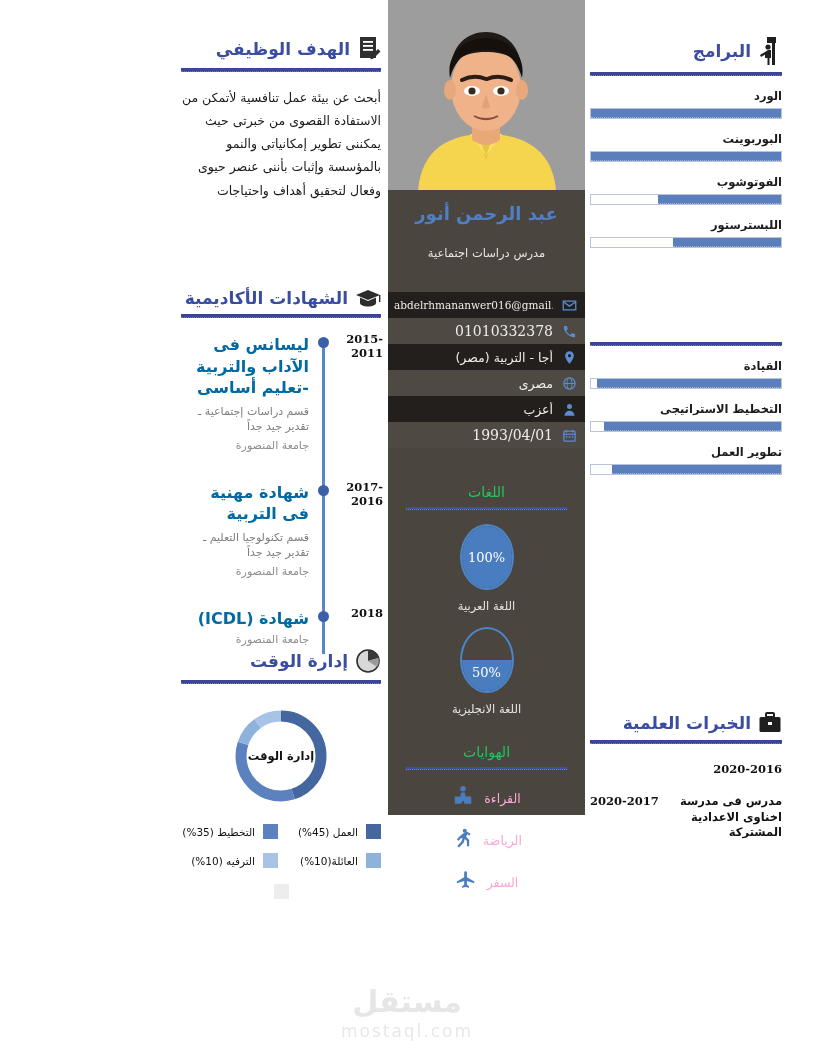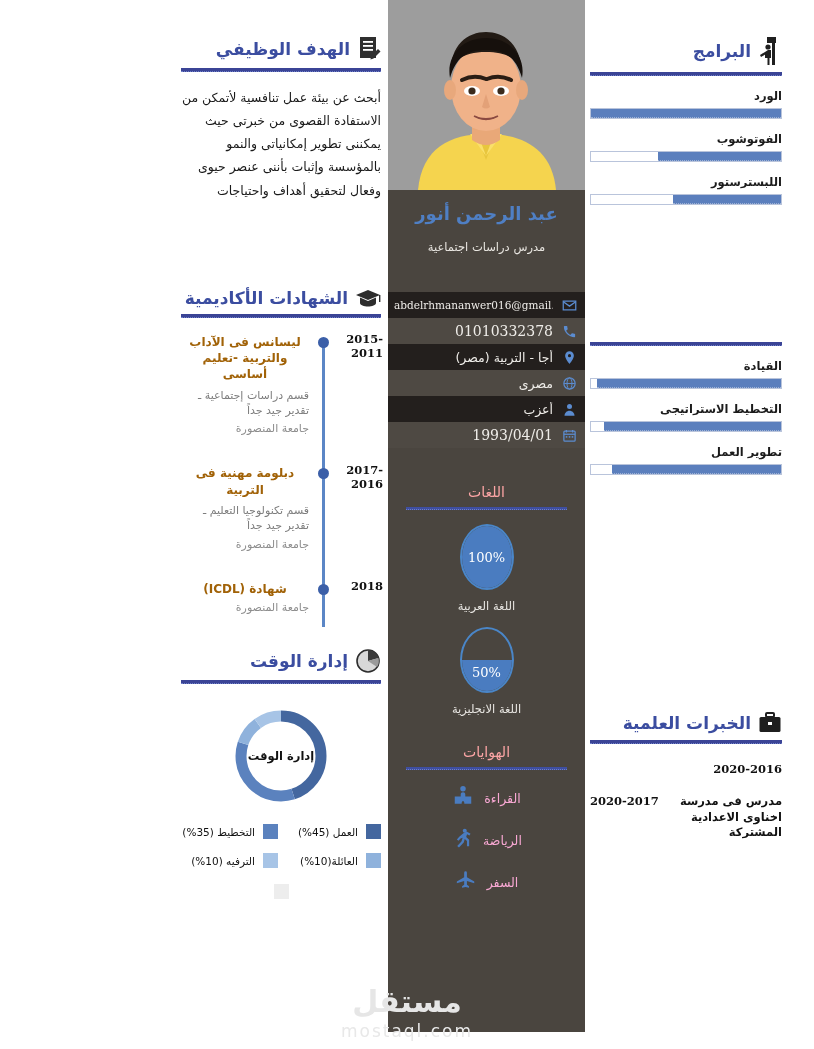--- a/index.html
+++ b/index.html
@@ -12,21 +12,21 @@
   #page {
     position: relative;
     width: 814px; height: 1049px;
     background: #ffffff;
   }
 
   
   .center-panel {
     position: absolute;
     left: 388px; top: 0;
-    width: 197px; height: 1032px;
+    width: 197px; height: 815px;
     background: #4a453f;
     z-index: 5;
   }
   .photo {
     position: absolute; left: 0; top: 0;
     width: 197px; height: 190px;
     background: #9a9a9a;
     overflow: hidden;
   }
   .photo svg { display: block; width: 197px; height: 190px; }
@@ -40,21 +40,21 @@
   .name-main {
     font-size: 18px;
     color: #4f7fc4;
     font-weight: bold;
     letter-spacing: .5px;
     line-height: 1.35;
   }
   .name-job {
     font-size: 11.5px;
     color: #e9e6e1;
-    margin-top: 13px;
+    margin-top: 19px;
     line-height: 1.4;
   }
 
   
   .contacts {
     position: absolute; left: 0; top: 292px;
     width: 197px;
   }
   .crow {
     display: flex;
@@ -89,21 +89,21 @@
   }
   .crow.phone .ctext, .crow.bdate .ctext {
     direction: ltr; text-align: right;
     font-family: "DejaVu Serif", "Liberation Serif", serif;
     font-size: 14px;
   }
 
   
   .dk-head {
     text-align: center;
-    color: #fca5a5;
+    color: #22c55e;
     font-size: 14px;
     padding-top: 4px;
   }
   .dk-rule {
     height: 3px;
     background: #3e4ea0;
     margin: 7px 18px 0 18px;
     border-bottom: 1px dotted #6f7fc8;
   }
 
@@ -257,21 +257,21 @@
   }
   .edu-dot {
     position: absolute;
     right: 52px; top: 3px;
     width: 11px; height: 11px;
     border-radius: 50%;
     background: #3b5fa8;
   }
   .edu-body { margin-right: 72px; text-align: right; }
   .edu-title {
-    font-size: 12px; font-weight: bold; color: #a16207; line-height: 1.35; text-align: center;
+    font-size: 16px; font-weight: bold; color: #0369a1; line-height: 1.35;
   }
   .edu-sub {
     font-size: 11px; color: #7d7d7d; margin-top: 5px; line-height: 1.4;
   }
   .edu-uni {
     font-size: 11px; color: #8d8d8d; margin-top: 4px;
   }
 
   
   .donut-wrap { margin-top: 24px; text-align: center; }
@@ -524,21 +524,21 @@
             <div class="edu-title">ليسانس فى الآداب والتربية -تعليم أساسى</div>
             <div class="edu-sub">قسم دراسات إجتماعية ـ تقدير جيد جداً</div>
             <div class="edu-uni">جامعة المنصورة</div>
           </div>
         </div>
 
         <div class="edu-row" style="margin-top:30px">
           <div class="edu-year">2017-2016</div>
           <div class="edu-dot"></div>
           <div class="edu-body">
-            <div class="edu-title">دبلومة مهنية فى التربية</div>
+            <div class="edu-title">شهادة مهنية فى التربية</div>
             <div class="edu-sub">قسم تكنولوجيا التعليم ـ تقدير جيد جداً</div>
             <div class="edu-uni">جامعة المنصورة</div>
           </div>
         </div>
 
         <div class="edu-row" style="margin-top:30px">
           <div class="edu-year">2018</div>
           <div class="edu-dot"></div>
           <div class="edu-body">
             <div class="edu-title">شهادة (ICDL)</div>
@@ -617,20 +617,26 @@
       </div>
       <div class="sec-rule"></div>
 
       <div>
         <div class="bar-label">الورد</div>
         <div class="bar-track">
             <div class="bar-fill" style="width:100%"></div>
           </div>
       </div>
       <div>
+        <div class="bar-label">البوربوينت</div>
+        <div class="bar-track">
+            <div class="bar-fill" style="width:100%"></div>
+          </div>
+      </div>
+      <div>
         <div class="bar-label">الفوتوشوب</div>
         <div class="bar-track">
             <div class="bar-fill" style="width:65%"></div>
           </div>
       </div>
       <div>
         <div class="bar-label">اللبسترستور</div>
         <div class="bar-track">
             <div class="bar-fill" style="width:57%"></div>
           </div>

